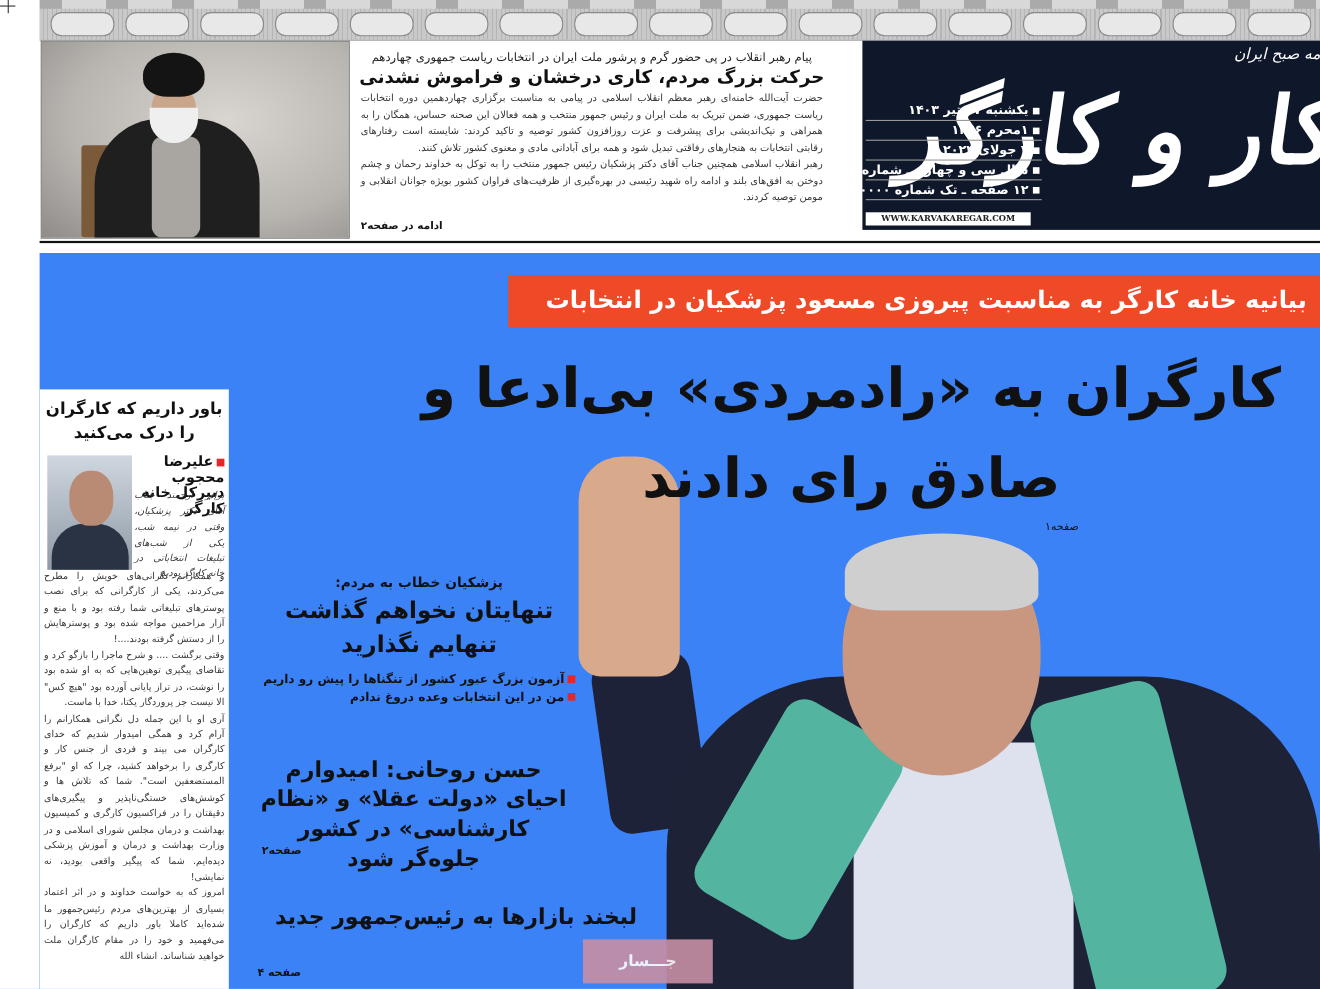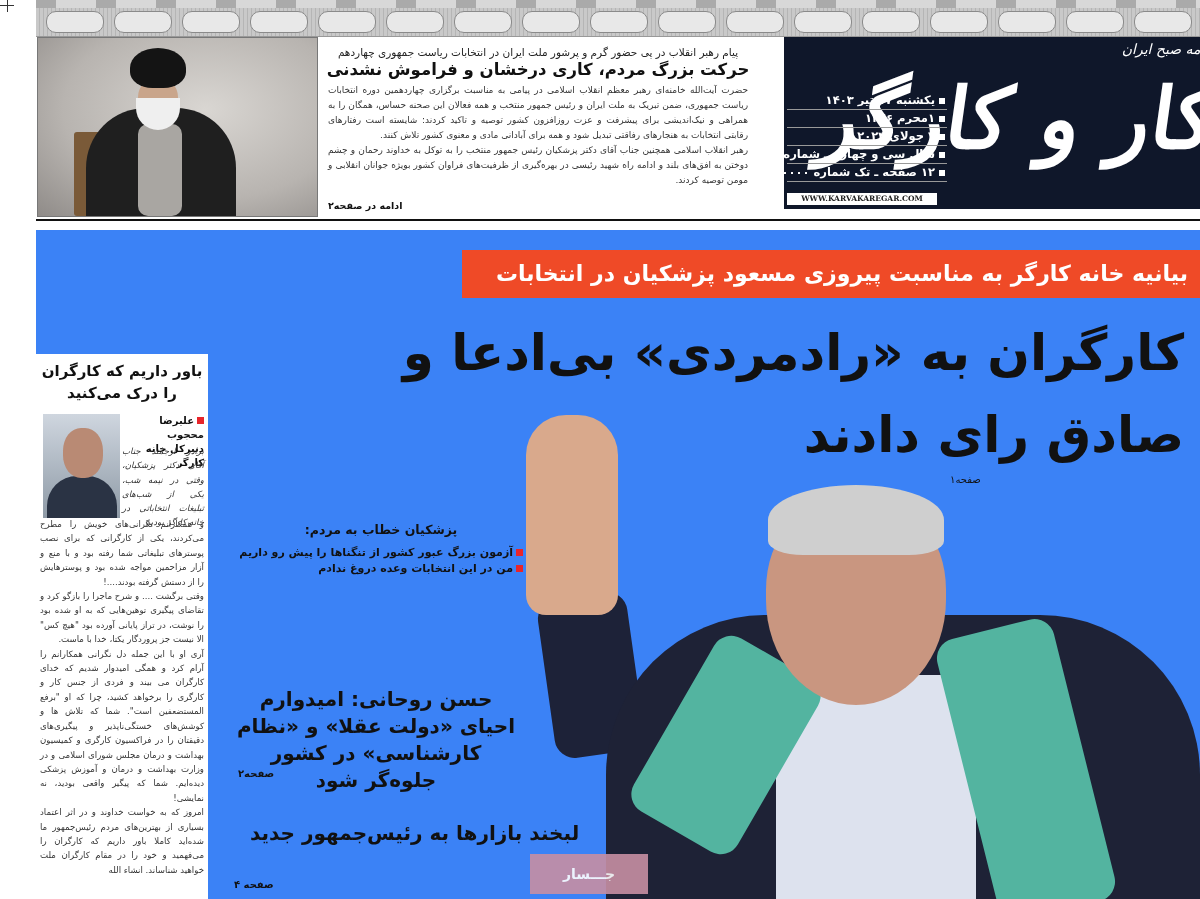--- a/index.html
+++ b/index.html
@@ -37,42 +37,42 @@
   #masthead-tagline{position:absolute;right:8px;top:4px;font-family:"DejaVu Serif",serif;font-style:italic;color:#fff;font-size:14px;direction:rtl;}
   #masthead-info{position:absolute;left:3px;top:55px;width:160px;direction:rtl;}
   .info-row{color:#fff;font-weight:bold;font-size:11.5px;padding:1px 2px 1px 0;border-bottom:1px solid #999;text-align:right;line-height:15px;white-space:nowrap;}
   .info-row .bullet{display:inline-block;width:6px;height:6px;background:#fff;margin-left:4px;}
   #masthead-url{position:absolute;left:3px;top:156px;width:150px;height:12px;background:#fff;color:#222;font-family:"DejaVu Serif",serif;font-size:7.5px;text-align:center;line-height:12px;font-weight:bold;}
   #header-rule{left:36px;top:219px;width:1164px;height:2px;background:#111;}
 
   
   #hero{left:36px;top:230px;width:1164px;height:669px;background:#3b82f6;overflow:hidden;}
   #kicker-bar{position:absolute;right:0;top:20px;width:738px;height:48px;background:#ef4a27;color:#fff;font-weight:bold;font-size:22px;direction:rtl;text-align:right;line-height:48px;padding-right:12px;box-sizing:border-box;}
-  #main-headline{position:absolute;right:16px;top:82px;width:820px;color:#111;font-weight:bold;font-size:50px;direction:rtl;text-align:right;line-height:82px;}
+  #main-headline{position:absolute;right:16px;top:82px;width:820px;color:#111;font-weight:bold;font-size:50px;direction:rtl;text-align:center;line-height:82px;}
   #main-page-ref{position:absolute;left:914px;top:244px;font-size:10px;color:#111;direction:rtl;}
 
   
   #hero-photo{position:absolute;left:490px;top:185px;width:674px;height:484px;}
   .hp{position:absolute;}
   #hp-hand{left:0;top:0;width:92px;height:200px;background:#d9a98c;border-radius:40px 40px 20px 20px;}
   #hp-arm{left:20px;top:180px;width:90px;height:160px;background:#1d2238;transform:rotate(-8deg);border-radius:20px;}
   #hp-body{left:80px;top:200px;width:594px;height:300px;background:#1e2236;border-radius:160px 160px 0 0;}
   #hp-shirt{left:250px;top:260px;width:200px;height:240px;background:#dde2ee;}
   #hp-scarf-l{left:140px;top:230px;width:120px;height:200px;background:#53b4a0;transform:rotate(30deg);border-radius:20px;}
   #hp-scarf-r{left:440px;top:210px;width:120px;height:290px;background:#53b4a0;transform:rotate(-14deg);border-radius:20px;}
   #hp-head{left:240px;top:80px;width:180px;height:210px;background:#c99680;border-radius:45% 45% 50% 50%;}
   #hp-hair{left:242px;top:70px;width:176px;height:70px;background:#cfcfcf;border-radius:50% 50% 20% 20%;}
 
   
   #sidebar-col{position:absolute;left:0;top:124px;width:172px;height:545px;background:#fff;direction:rtl;}
   #sidebar-headline{font-size:15px;font-weight:bold;color:#111;text-align:center;line-height:22px;margin-top:6px;}
   #sidebar-photo{position:absolute;left:7px;top:60px;width:77px;height:104px;background:linear-gradient(#cfd6df,#8e9aa6);overflow:hidden;}
   #sidebar-photo .face{position:absolute;left:20px;top:14px;width:40px;height:50px;background:#b98a74;border-radius:45%;}
   #sidebar-photo .suit{position:absolute;left:4px;top:62px;width:70px;height:50px;background:#2a3344;border-radius:30px 30px 0 0;}
-  #sidebar-author{position:absolute;right:4px;top:60px;width:82px;font-size:10px;font-weight:bold;color:#111;text-align:right;line-height:14px;}
+  #sidebar-author{position:absolute;right:4px;top:60px;width:82px;font-size:13px;font-weight:bold;color:#111;text-align:right;line-height:14px;}
   #sidebar-author .bullet{display:inline-block;width:7px;height:7px;background:#e8252a;margin-left:3px;}
   #sidebar-body-top{position:absolute;right:4px;top:90px;width:82px;font-size:8.6px;color:#333;line-height:14.3px;text-align:justify;font-style:italic;}
   #sidebar-body{position:absolute;right:4px;top:163px;width:164px;font-size:8.6px;color:#333;line-height:14.4px;text-align:justify;}
   #sidebar-body p{margin:0;}
 
   
   .story{position:absolute;direction:rtl;text-align:center;color:#111;}
   #story1{left:195px;top:292px;width:300px;}
   #story1-kicker{font-size:12.5px;font-weight:bold;}
   #story1-headline{font-size:21px;font-weight:bold;line-height:31px;margin-top:3px;}
@@ -177,20 +177,24 @@
     <div id="sidebar-body">
       <p>و همکارانم نگرانی‌های خویش را مطرح می‌کردند، یکی از کارگرانی که برای نصب پوسترهای تبلیغاتی شما رفته بود و با منع و آزار مزاحمین مواجه شده بود و پوسترهایش را از دستش گرفته بودند....!</p>
       <p>وقتی برگشت .... و شرح ماجرا را بازگو کرد و تقاضای پیگیری توهین‌هایی که به او شده بود را نوشت، در تراز پایانی آورده بود "هیچ کس" الا نیست جز پروردگار یکتا، خدا با ماست.</p>
       <p>آری او با این جمله دل نگرانی همکارانم را آرام کرد و همگی امیدوار شدیم که خدای کارگران می بیند و فردی از جنس کار و کارگری را برخواهد کشید، چرا که او "برفع المستضعفین است". شما که تلاش ها و کوشش‌های خستگی‌ناپذیر و پیگیری‌های دقیقتان را در فراکسیون کارگری و کمیسیون بهداشت و درمان مجلس شورای اسلامی و در وزارت بهداشت و درمان و آموزش پزشکی دیده‌ایم. شما که پیگیر واقعی بودید، نه نمایشی!</p>
       <p>امروز که به خواست خداوند و در اثر اعتماد بسیاری از بهترین‌های مردم رئیس‌جمهور ما شده‌اید کاملا باور داریم که کارگران را می‌فهمید و خود را در مقام کارگران ملت خواهید شناساند. انشاء الله</p>
     </div>
   </div>
 
   <div class="story" id="story1">
     <div id="story1-kicker">پزشکیان خطاب به مردم:</div>
+    <div id="story1-headline">
+      <span>تنهایتان نخواهم گذاشت</span><br>
+      <span>تنهایم نگذارید</span>
+    </div>
     <div id="story1-bullets">
       <div><span class="bullet"></span><span>آزمون بزرگ عبور کشور از تنگناها را پیش رو داریم</span></div>
       <div><span class="bullet"></span><span>من در این انتخابات وعده دروغ ندادم</span></div>
     </div>
   </div>
 
   <div class="story" id="story2">
     <div id="story2-headline">حسن روحانی: امیدوارم احیای «دولت عقلا» و «نظام کارشناسی» در کشور جلوه‌گر شود</div>
     <div id="story2-ref">صفحه۲</div>
   </div>

